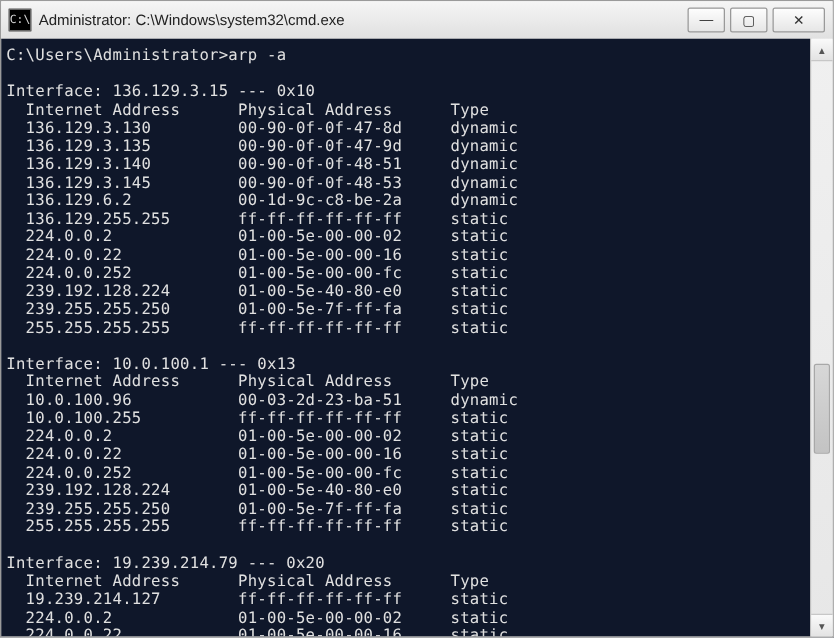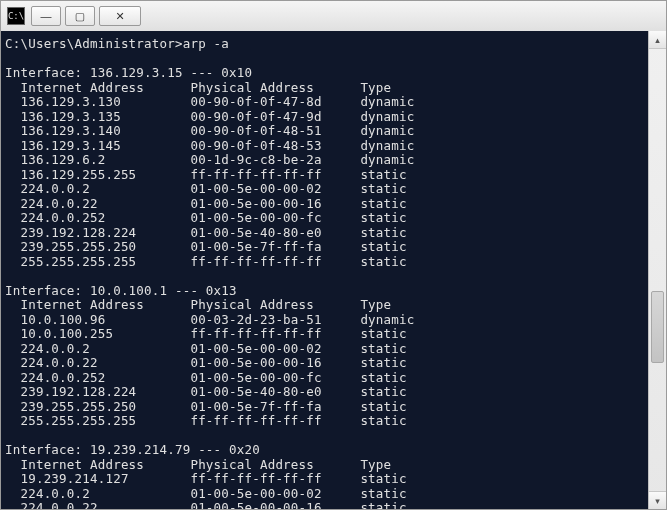--- a/index.html
+++ b/index.html
@@ -121,20 +121,21 @@
     cursor: pointer;
   }
 </style>
 </head>
 <body>
 
 <div class="window">
 
   <div class="titlebar">
     <div class="icon-slot">C:\</div>
+    <div class="title-text">Administrator: C:\Windows\system32\cmd.exe</div>
     <div class="win-btns">
       <div class="win-btn">
         <span>—</span>
       </div>
       <div class="win-btn">
         <span>▢</span>
       </div>
       <div class="win-btn close">
         <span>✕</span>
       </div>

